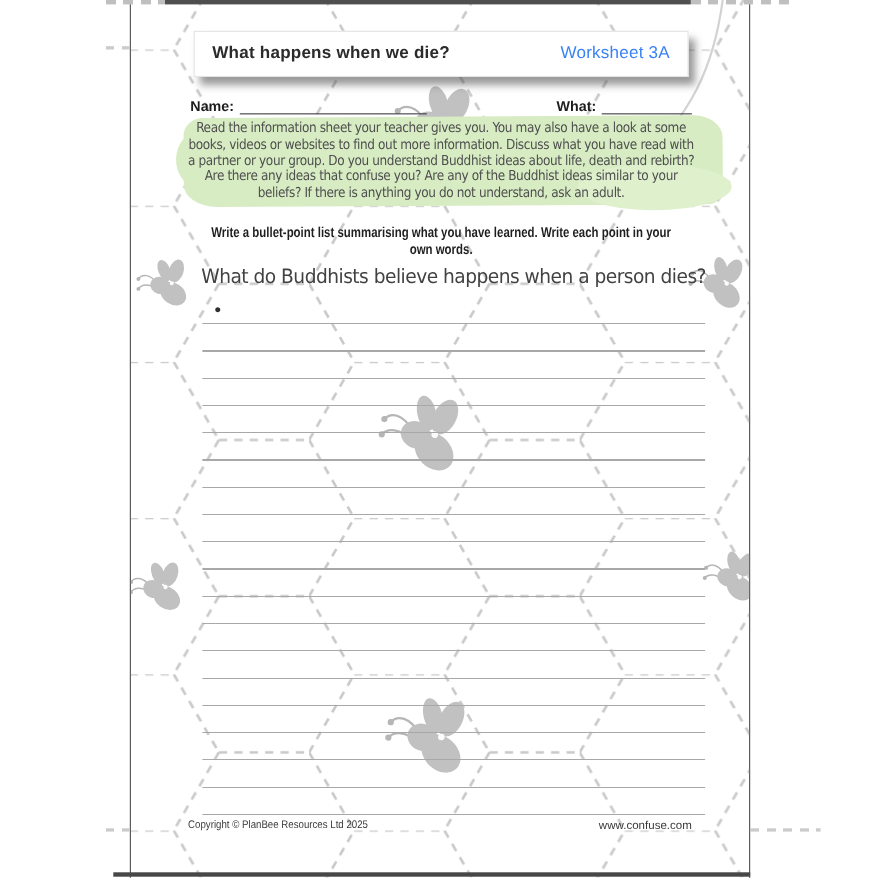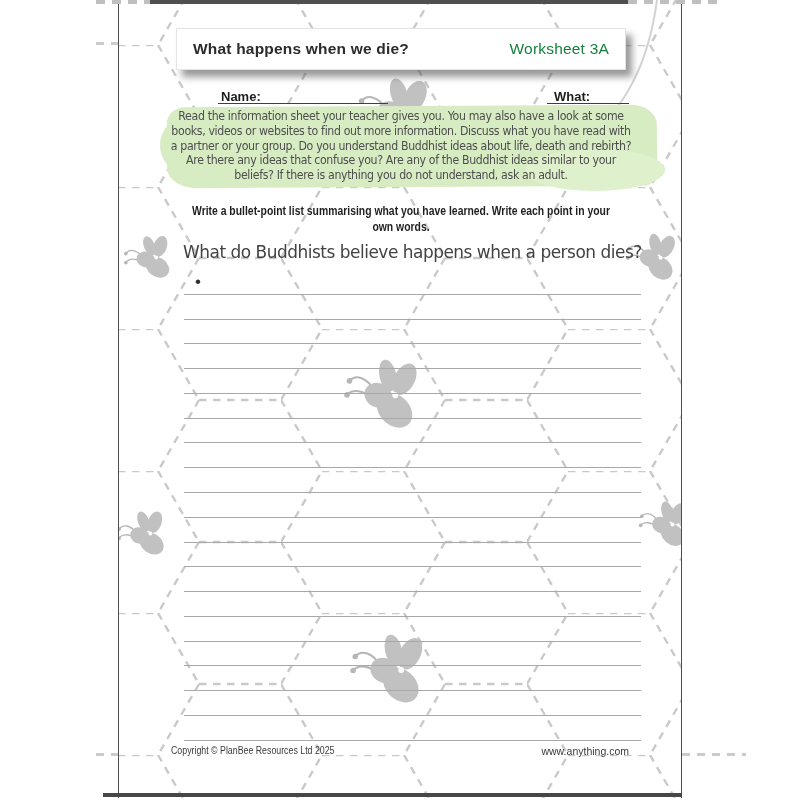--- a/index.html
+++ b/index.html
@@ -17,24 +17,24 @@
       background:repeating-linear-gradient(90deg,#bfbfbf 0 9px,transparent 9px 16px);}
   .bottom-bar{position:absolute;left:103px;top:793px;width:579px;height:4px;background:#474747;z-index:9;}
   .dash-frag{position:absolute;height:3px;z-index:9;
       background:repeating-linear-gradient(90deg,#cbcbcb 0 8px,transparent 8px 15px);}
 
   
   .header-box{position:absolute;left:57px;top:28px;width:450px;height:42px;background:#ffffff;
       border:1px solid #e4e4e4;box-sizing:border-box;z-index:6;display:flex;align-items:center;
       justify-content:space-between;padding:0 16px;box-shadow:6px 7px 7px rgba(70,70,70,.55);}
   .header-title{font-size:15.5px;font-weight:600;color:#2b2b2b;letter-spacing:.2px;}
-  .header-label{font-size:15.5px;font-weight:500;color:#15803d;letter-spacing:.2px;}
+  .header-label{font-size:15.5px;font-weight:500;color:#3b82f6;letter-spacing:.2px;}
 
   
-  .field-label{position:absolute;font-size:13px;font-weight:bold;color:#1d1d1d;z-index:6;margin-left:48px;}
+  .field-label{position:absolute;font-size:13px;font-weight:bold;color:#1d1d1d;z-index:6;}
   .field-line{position:absolute;border-bottom:1.4px solid #3e3e3e;z-index:6;}
 
   
   .green-blob{position:absolute;left:48px;top:106px;width:490px;height:81px;background:#d7ecc3;
       border-radius:18px 26px 14px 30px / 16px 20px 14px 20px;transform:rotate(-.3deg);z-index:3;}
   .green-blob::before{content:"";position:absolute;left:-7px;top:12px;width:44px;height:52px;
       background:#d7ecc3;border-radius:50%;}
   .green-blob::after{content:"";position:absolute;right:-8px;bottom:-5px;width:140px;height:42px;
       background:#dff0cd;border-radius:50%;}
   .intro-text{position:absolute;left:0;top:109px;width:564px;z-index:4;text-align:center;
@@ -143,21 +143,21 @@
       <div>Write a bullet-point list summarising what you have learned. Write each point in your</div>
       <div>own words.</div>
     </div>
 
     <div class="question">What do Buddhists believe happens when a person dies?</div>
     <div class="bullet">•</div>
 
     <div class="writing-lines"></div>
 
     <div class="footer-left">Copyright © PlanBee Resources Ltd 2025</div>
-    <div class="footer-right">www.anything.com</div>
+    <div class="footer-right">www.confuse.com</div>
 
   </div>
 
   <div class="strip-solid"></div>
   <div class="strip-dash" style="left:96px;width:54px"></div>
   <div class="strip-dash" style="left:628px;width:92px"></div>
   <div class="bottom-bar"></div>
 
   <div class="dash-frag" style="left:96px;top:42px;width:22px"></div>
   <div class="dash-frag" style="left:96px;top:753px;width:22px"></div>

